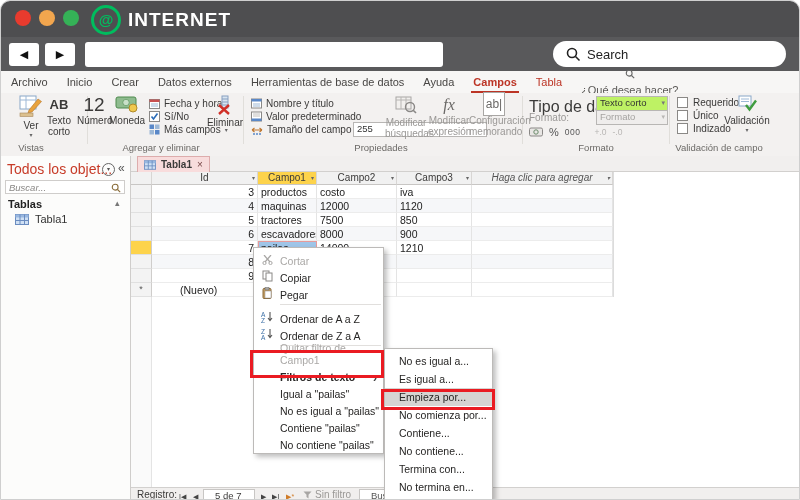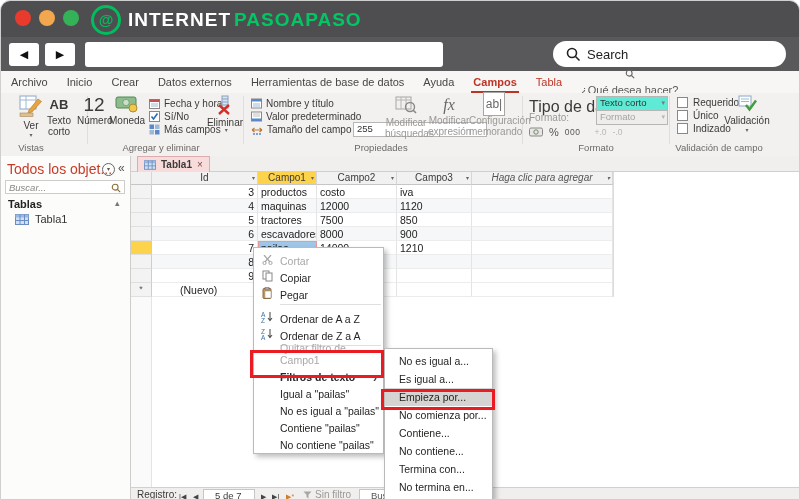--- a/index.html
+++ b/index.html
@@ -30,21 +30,21 @@
   .helpbox{display:flex;align-items:center;gap:5px;color:#5a5856;flex-direction:column;}
   
   .ribbon{position:absolute;left:0;top:92px;width:100%;height:63px;background:#f3f1f0;border-bottom:1px solid #dad8d6;font-size:10px;color:#3b3a39;}
   .vsep{position:absolute;top:3px;height:48px;width:1px;background:#e0deda;}
   .glabel{position:absolute;top:49px;font-size:9.5px;color:#6b6966;text-align:center;}
   .bigbtn{position:absolute;top:2px;text-align:center;}
   .bigbtn .lbl{font-size:10px;line-height:11px;}
   .stackitem{position:absolute;display:flex;align-items:center;gap:4px;white-space:nowrap;}
   .dis{color:#9a9896 !important;}
   .rinput{position:absolute;background:#fff;border:1px solid #b8b6b4;font-size:9.5px;color:#333;padding:0 3px;line-height:12px;}
-  .rselect{position:absolute;background:#5eead4;border:1px solid #b8b6b4;font-size:9.5px;color:#333;padding:0 3px;line-height:12px;}
+  .rselect{position:absolute;background:#bef264;border:1px solid #b8b6b4;font-size:9.5px;color:#333;padding:0 3px;line-height:12px;}
   .rselect .dd{position:absolute;right:2px;top:0;color:#777;font-size:7px;}
   .chkrow{position:absolute;display:flex;align-items:center;gap:5px;}
   .chk{width:9px;height:9px;border:1px solid #8a8886;background:#fff;}
   
   .navpane{position:absolute;left:0;top:155px;width:130px;height:345px;background:#fcfcfb;border-right:1px solid #cfcdcb;box-sizing:border-box;}
   .nptitle{position:absolute;left:6px;top:5px;font-size:14px;color:#c73b28;white-space:nowrap;}
   .npcirc{position:absolute;left:101px;top:7px;width:11px;height:11px;border:1px solid #666;border-radius:50%;font-size:6px;color:#555;text-align:center;line-height:11px;}
   .npcol{position:absolute;left:117px;top:5px;font-size:12px;color:#555;}
   .npsearch{position:absolute;left:4px;top:24px;width:120px;height:14px;border:1px solid #cfcdcb;background:#fff;box-sizing:border-box;}
   .npsearch .ph{position:absolute;left:3px;top:1px;font-style:italic;font-size:9.5px;color:#8a8886;}
@@ -97,21 +97,20 @@
 
 <div class="window">
 
   <div class="titlebar">
     <span class="dot r"></span>
     <span class="dot o"></span>
     <span class="dot g"></span>
     <div class="brand">
       <span class="blogo">@</span>
       <span class="bw">INTERNET</span>
-      <span class="bg" style="margin-left:-4px">PASOAPASO</span>
     </div>
   </div>
 
   <div class="browserbar">
     <div class="navbtn" style="left:8px"><span>◀</span></div>
     <div class="navbtn" style="left:44px"><span>▶</span></div>
     <div class="addressbar"></div>
     <div class="searchpill">
       <svg class="lupa" width="15" height="15" viewBox="0 0 15 15">
           <circle cx="6" cy="6" r="4.5" fill="none" stroke="#222" stroke-width="1.6"></circle>

